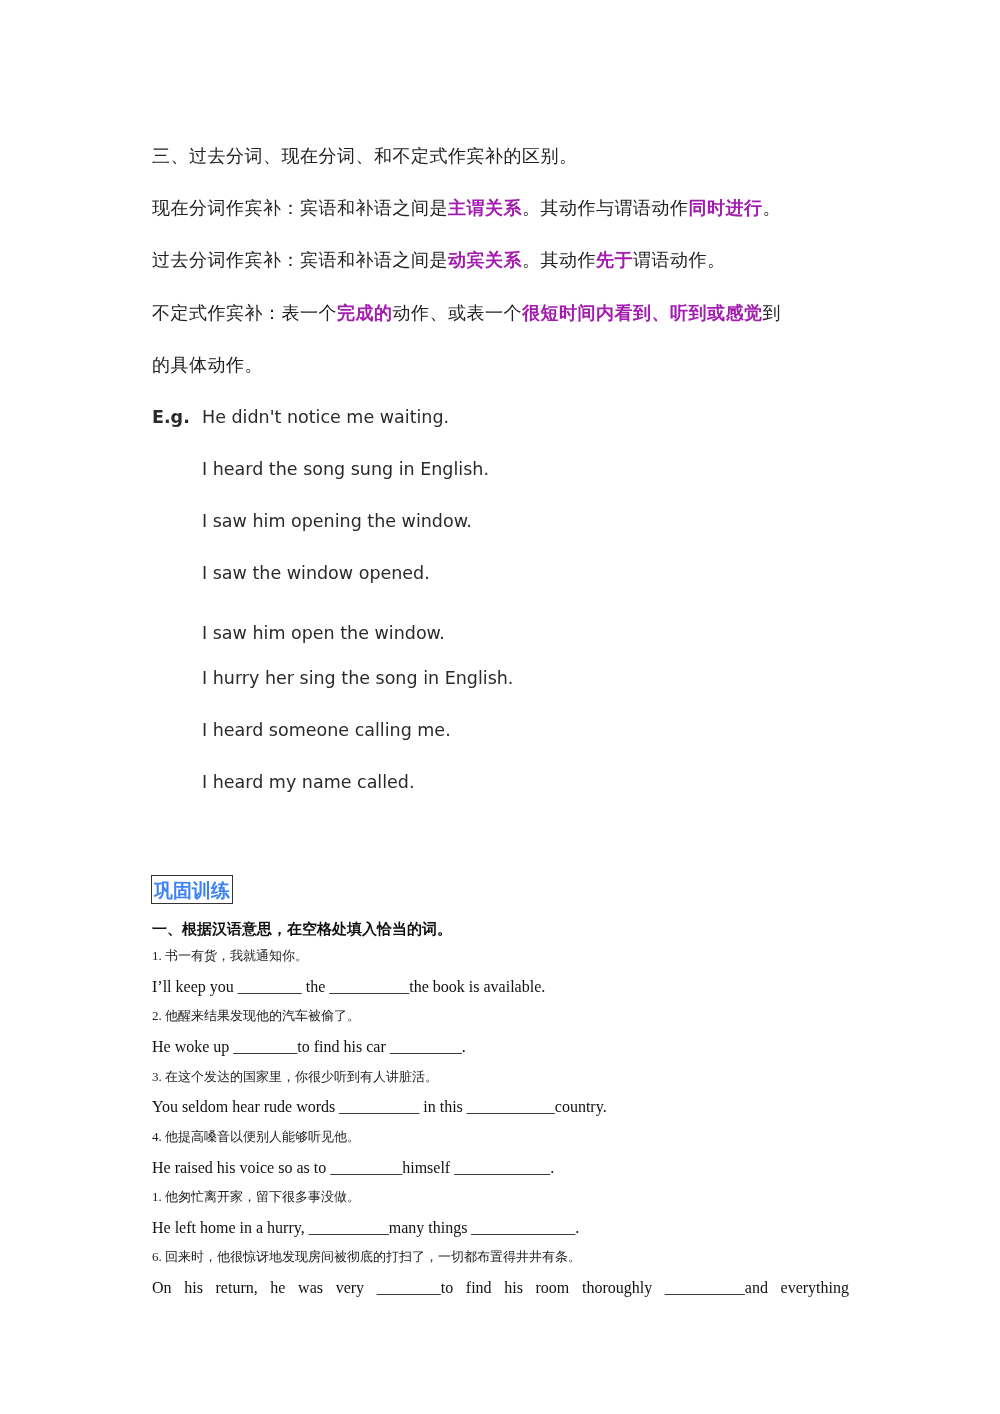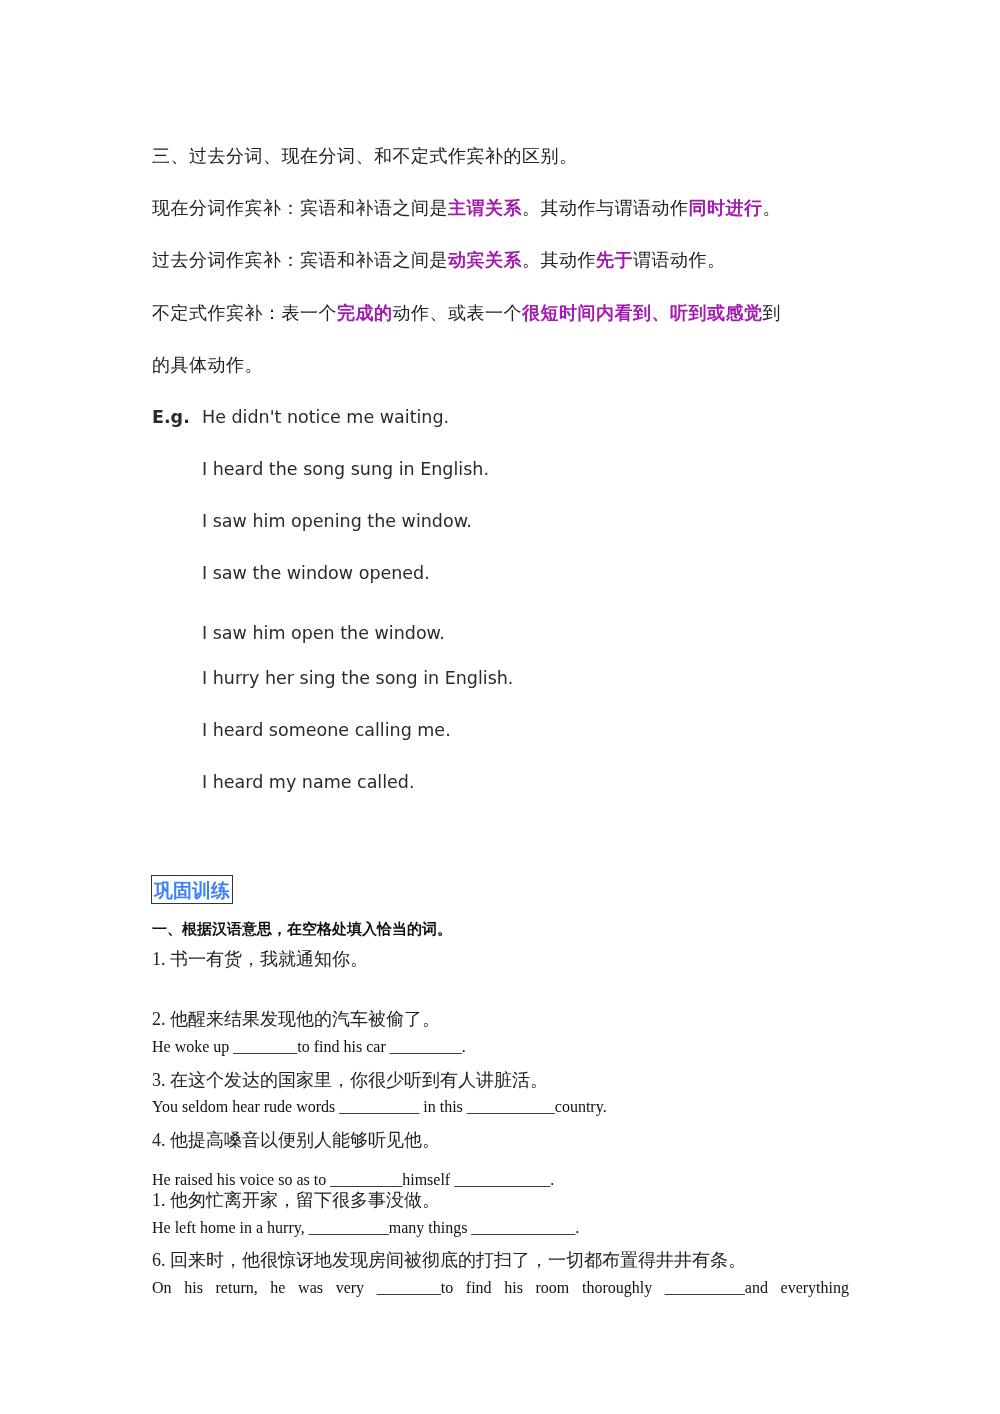--- a/index.html
+++ b/index.html
@@ -8,21 +8,21 @@
   .sans { font-family: "DejaVu Sans", "Liberation Sans", sans-serif; }
   .serif { font-family: "Liberation Serif", "DejaVu Serif", serif; }
   .line { position: absolute; left: 152px; white-space: nowrap; }
   .cn-body { font-size: 18px; font-weight: 300; color: #222; letter-spacing: 0.5px; }
   .cn-body b { font-weight: 700; color: #a21caf; }
   .eg { font-size: 17.5px; color: #2a2a2a; }
   .eg-indent { left: 202px; }
   .eg-label { position: absolute; left: 152px; }
   .box-title { position: absolute; left: 151px; top: 866px; border: 1.5px solid #333; padding: 1px 2px 0 2px; font-size: 19px; font-weight: 700; line-height: 26px; color: #3b82f6; }
   .ex-heading { font-size: 15px; font-weight: 700; color: #111; }
-  .ex-cn { font-size: 18px; color: #222; }
+  .ex-cn { font-size: 13px; color: #222; }
   .ex-en { font-size: 16px; color: #111; }
   .justify { width: 697px; text-align-last: justify; text-align: justify; display: block; }
 </style>
 </head>
 <body>
 
 <div class="page">
 
   <div class="line sans cn-body" style="top:135px;">三、过去分词、现在分词、和不定式作宾补的区别。</div>
 
@@ -47,29 +47,30 @@
   <div class="line eg-indent sans eg" style="top:606px;margin-top:8px;">I saw him open the window.</div>
   <div class="line eg-indent sans eg" style="top:659px;">I hurry her sing the song in English.</div>
   <div class="line eg-indent sans eg" style="top:711px;">I heard someone calling me.</div>
   <div class="line eg-indent sans eg" style="top:763px;">I heard my name called.</div>
 
   <div class="box-title sans">巩固训练</div>
 
   <div class="line sans ex-heading" style="top:911px;">一、根据汉语意思，在空格处填入恰当的词。</div>
 
   <div class="line serif ex-cn" style="top:938px;">1. 书一有货，我就通知你。</div>
+  <div class="line serif ex-en" style="top:969px;">I’ll keep you ________ the __________the book is available.</div>
 
   <div class="line serif ex-cn" style="top:998px;">2. 他醒来结果发现他的汽车被偷了。</div>
   <div class="line serif ex-en" style="top:1029px;">He woke up ________to find his car _________.</div>
 
   <div class="line serif ex-cn" style="top:1059px;">3. 在这个发达的国家里，你很少听到有人讲脏活。</div>
   <div class="line serif ex-en" style="top:1089px;">You seldom hear rude words __________ in this ___________country.</div>
 
   <div class="line serif ex-cn" style="top:1119px;">4. 他提高嗓音以便别人能够听见他。</div>
-  <div class="line serif ex-en" style="top:1150px;margin-top:12px;">He raised his voice so as to _________himself ____________.</div>
+  <div class="line serif ex-en" style="top:1150px;">He raised his voice so as to _________himself ____________.</div>
 
   <div class="line serif ex-cn" style="top:1179px;">1. 他匆忙离开家，留下很多事没做。</div>
   <div class="line serif ex-en" style="top:1210px;">He left home in a hurry, __________many things _____________.</div>
 
   <div class="line serif ex-cn" style="top:1239px;">6. 回来时，他很惊讶地发现房间被彻底的打扫了，一切都布置得井井有条。</div>
   <div class="line serif ex-en justify" style="top:1270px;">On his return, he was very ________to find his room thoroughly __________and everything</div>
 
 </div>
 
 </body></html>

